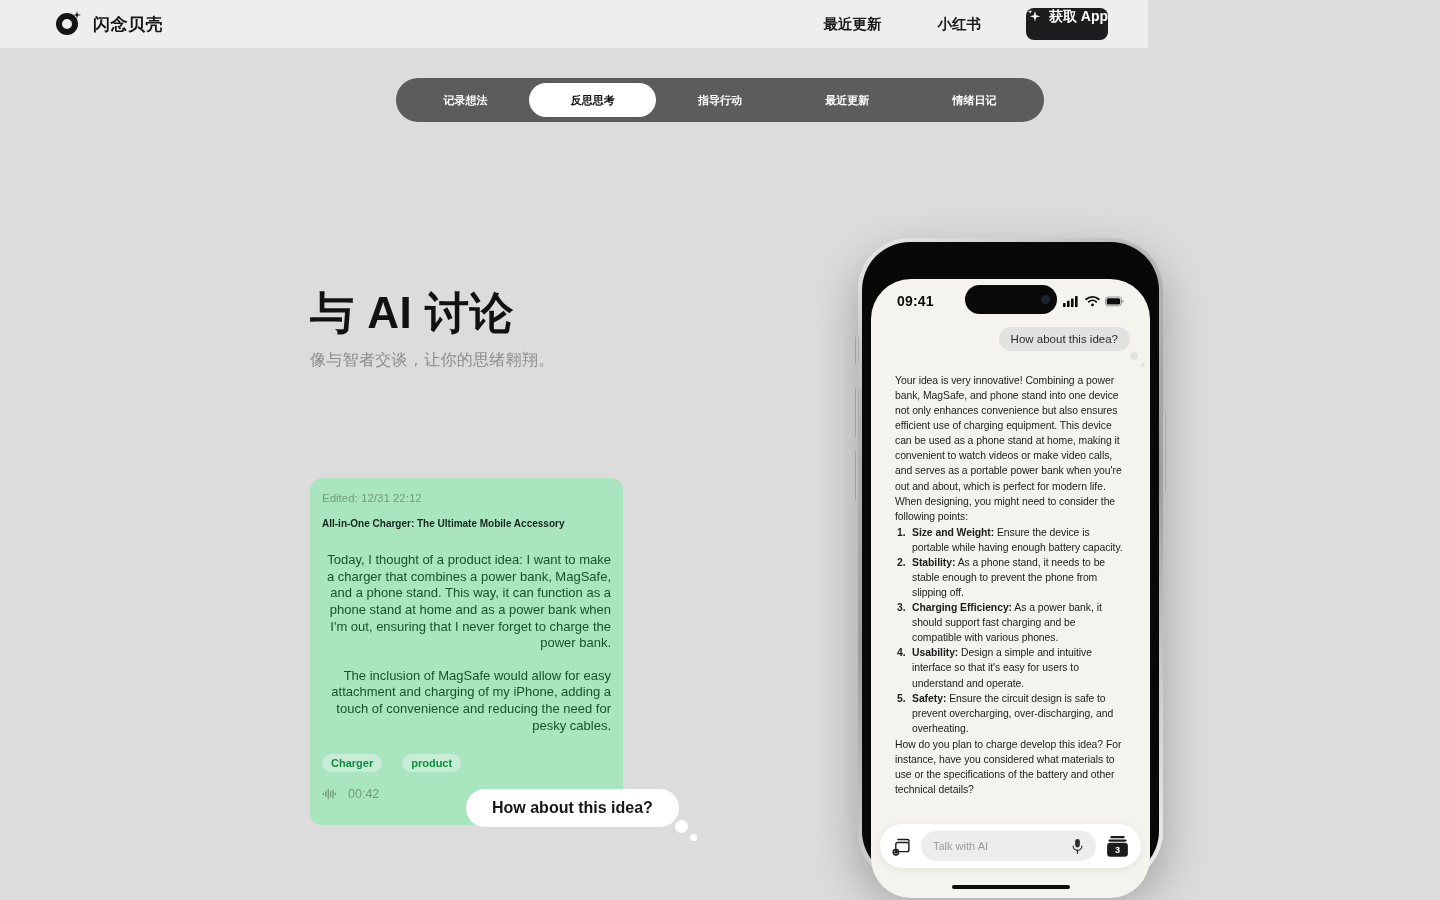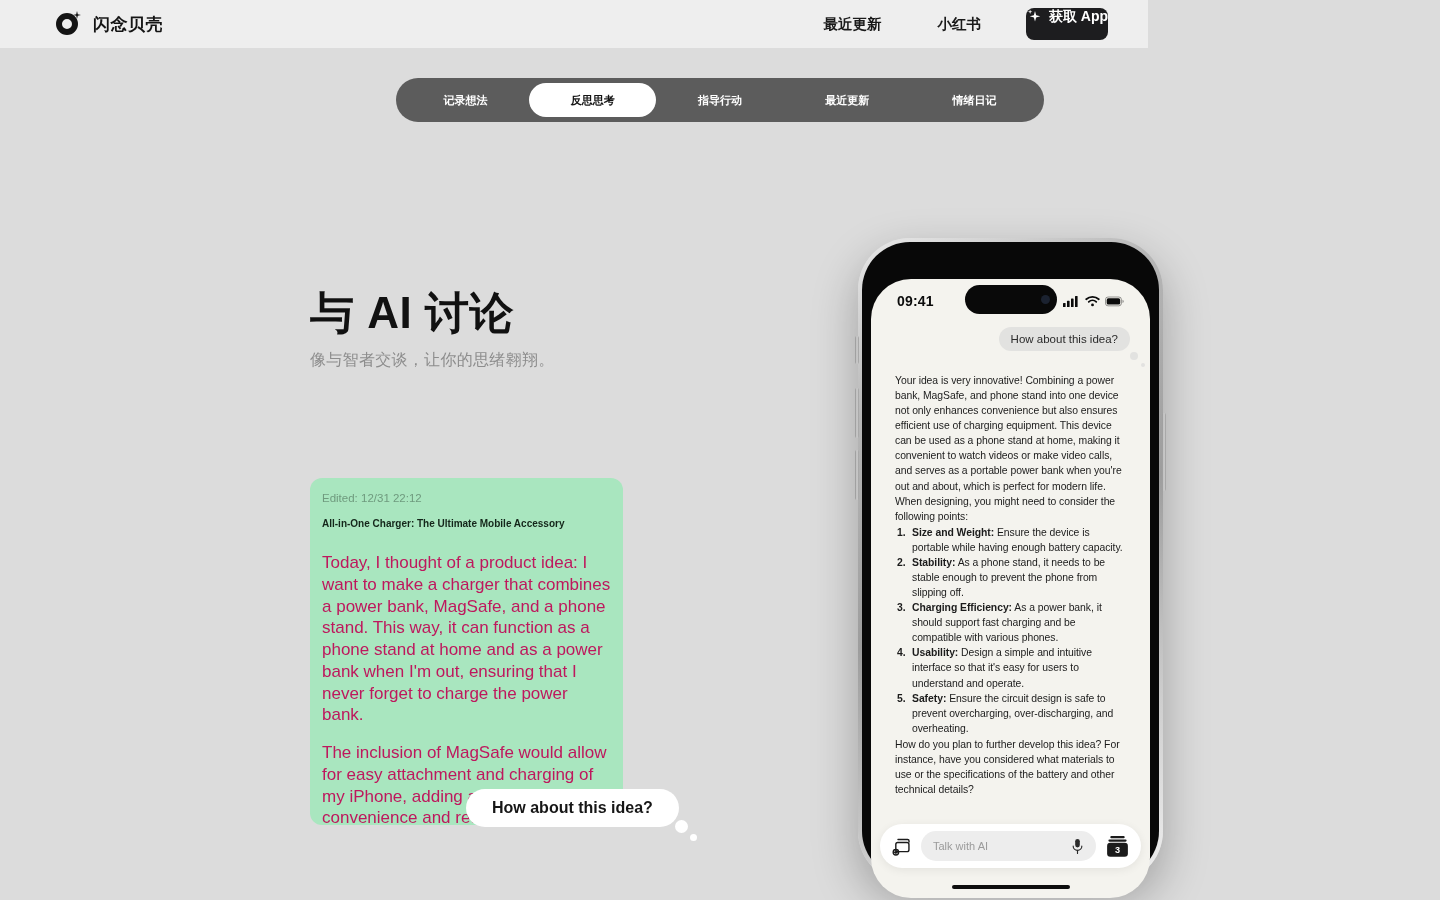--- a/index.html
+++ b/index.html
@@ -160,24 +160,25 @@
     margin-bottom: 13px;
   }
   .note-title {
     font-size: 10px;
     font-weight: bold;
     line-height: 1.3;
     color: #14261a;
     margin-bottom: 22px;
   }
   .note-para {
-    font-size: 17px;
+    font-size: 13px;
     line-height: 1.28;
-    color: #be185d;
+    color: #14532d;
     margin-bottom: 16px;
+    text-align: right;
   }
   .note-tags {
     display: flex;
     gap: 20px;
     margin-top: 20px;
     margin-bottom: 14px;
   }
   .note-tag {
     background: #c7eed4;
     color: #0f8a45;
@@ -544,21 +545,21 @@
             <li>
               <b>Charging Efficiency:</b><span> As a power bank, it should support fast charging and be compatible with various phones.</span>
             </li>
             <li>
               <b>Usability:</b><span> Design a simple and intuitive interface so that it's easy for users to understand and operate.</span>
             </li>
             <li>
               <b>Safety:</b><span> Ensure the circuit design is safe to prevent overcharging, over-discharging, and overheating.</span>
             </li>
           </ol>
-          <p class="ai-closing">How do you plan to further develop this idea? For instance, have you considered what materials to use or the specifications of the battery and other technical details?</p>
+          <p class="ai-closing">How do you plan to charge develop this idea? For instance, have you considered what materials to use or the specifications of the battery and other technical details?</p>
         </div>
       </div>
 
       <div class="phone-input-wrap">
         <svg class="input-icon-left" viewBox="0 0 24 24">
           <g fill="none" stroke="#1b1b1b" stroke-width="1.6" stroke-linejoin="round" stroke-linecap="round">
             <path d="M8 4 h11 a1.6 1.6 0 0 1 1.6 1.6 v1.2"></path>
             <rect x="5.5" y="7.4" width="15" height="10.4" rx="2.2"></rect>
             <circle cx="5.6" cy="18.6" r="3.1"></circle>
             <path d="M5.6 17.1 v3 M4.1 18.6 h3"></path>

